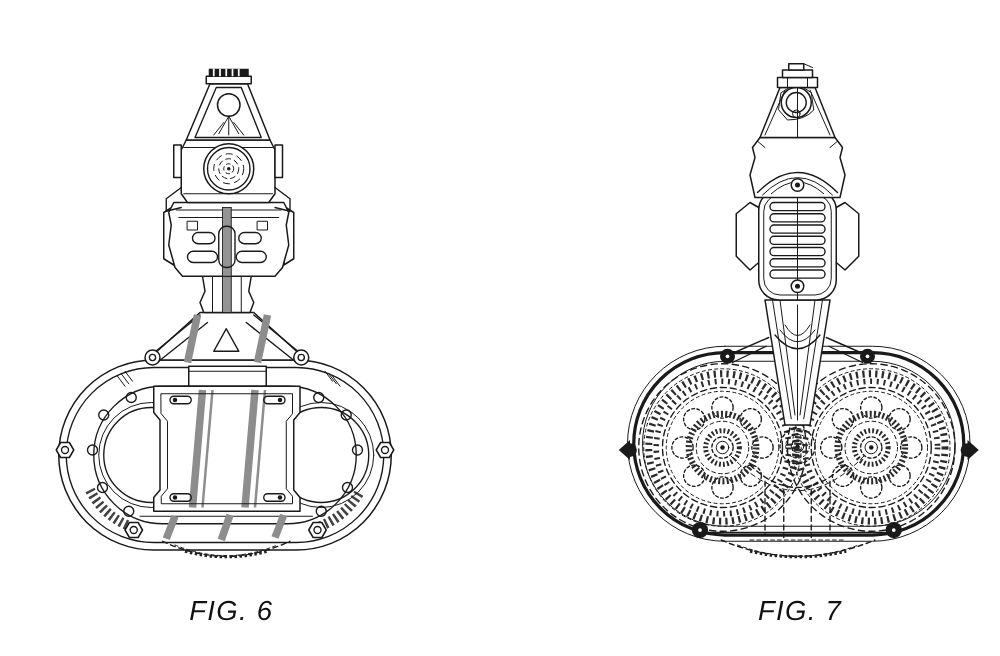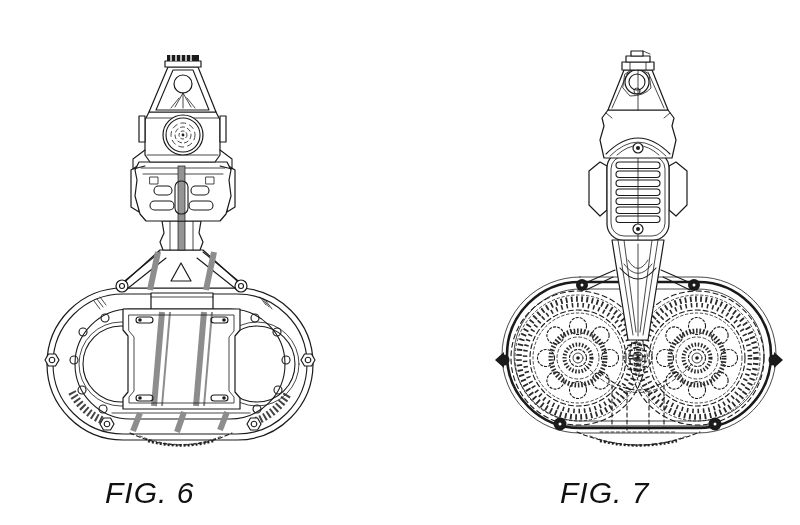--- a/index.html
+++ b/index.html
@@ -11,22 +11,22 @@
   svg{position:absolute;left:0;top:0;}
   .ln{stroke:#1a1a1a;fill:none;stroke-width:1.1;stroke-linejoin:round;stroke-linecap:round;}
   .lnw{stroke:#1a1a1a;fill:#ffffff;stroke-width:1.2;stroke-linejoin:round;}
   .thin{stroke-width:0.8;}
   .heavy{stroke-width:2.6;}
   .dk{fill:#1a1a1a;stroke:none;}
   .gray{stroke:#8d8d8d;stroke-width:6;fill:none;stroke-linecap:butt;}
   .graythin{stroke:#8d8d8d;stroke-width:2;fill:none;stroke-linecap:butt;}
   .grayfill{fill:#949494;stroke:#1a1a1a;stroke-width:0.7;}
   .caption{
-    position:absolute;width:160px;
-    font-style:italic;font-size:30px;letter-spacing:1px;color:#111111;
+    position:absolute;width:160px;text-align:center;
+    font-style:italic;font-size:22px;letter-spacing:1px;color:#111111;
     font-family:"Liberation Sans", sans-serif;white-space:nowrap;
   }
   #cap6{left:105px;top:476px;}
   #cap7{left:560px;top:476px;}
 </style>
 </head>
 <body>
 
 <div class="sheet">
 <svg width="800" height="525" viewBox="0 0 800 525">

